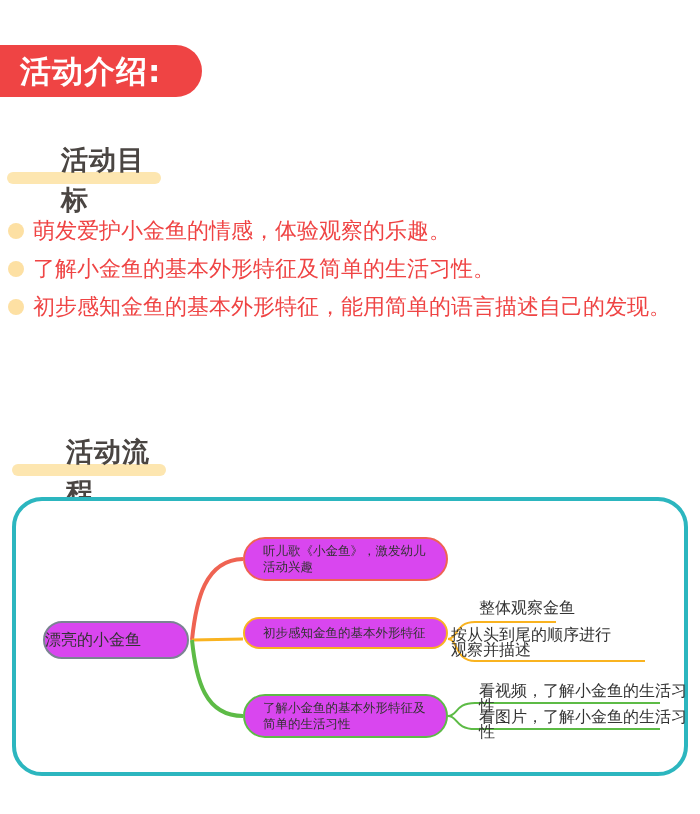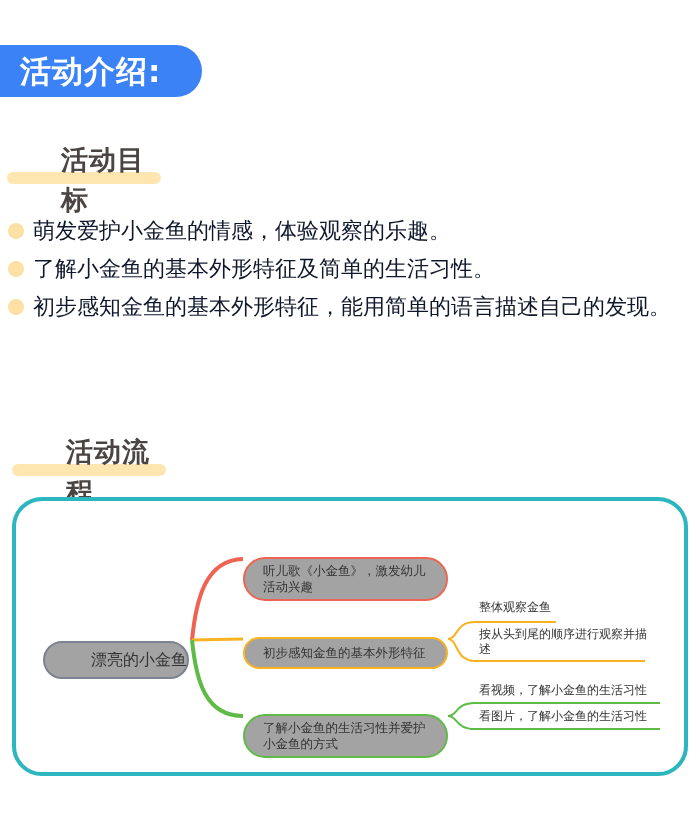--- a/index.html
+++ b/index.html
@@ -1,66 +1,66 @@
 <!DOCTYPE html>
 <html><head>
 <meta charset="utf-8">
 <style>
   * { box-sizing: border-box; margin: 0; padding: 0; }
   html, body { width: 700px; height: 814px; background: #ffffff; overflow: hidden; }
   body { position: relative; font-family: "DejaVu Sans", "Liberation Sans", sans-serif; color: #4a4542; }
 
   .banner {
     position: absolute; left: 0; top: 45px; width: 202px; height: 52px;
-    background: #3b82f6; border-radius: 0 26px 26px 0;
+    background: #ef4444; border-radius: 0 26px 26px 0;
     color: #fff; font-size: 31px; font-weight: bold; line-height: 52px;
     padding-left: 20px; letter-spacing: 1px;
   }
 
   .section-title { position: absolute; height: 46px; }
   .section-title .hl {
     position: absolute; left: 0; bottom: 2px; height: 12px; width: 100%;
     background: #fde6b0; border-radius: 6px;
   }
   .section-title .txt {
     position: absolute; left: 18px; top: 0; font-size: 27px; font-weight: bold;
     color: #4a4542; line-height: 40px; letter-spacing: 1px; margin-left: 36px;
   }
   #sec-goals { left: 7px; top: 140px; width: 154px; }
   #sec-flow { left: 12px; top: 432px; width: 154px; }
 
   .goal-list { position: absolute; left: 8px; top: 212px; width: 690px; list-style: none; }
-  .goal-item { position: relative; padding-left: 25px; font-size: 22px; line-height: 38px; color: #0f172a; }
+  .goal-item { position: relative; padding-left: 25px; font-size: 22px; line-height: 38px; color: #ef4444; }
   .goal-item .dot {
     position: absolute; left: 0; top: 11px; width: 16px; height: 16px; border-radius: 50%;
     background: #fde0a3;
   }
 
   .mindmap-frame {
     position: absolute; left: 12px; top: 497px; width: 676px; height: 279px;
     border: 4px solid #2cb6bf; border-radius: 30px; background: #fff;
   }
   .mm-svg { position: absolute; left: 0; top: 0; }
 
   .node {
-    position: absolute; border: 2px solid; border-radius: 22px; background: #a3a3a3;
+    position: absolute; border: 2px solid; border-radius: 22px; background: #d946ef;
     font-size: 12.5px; line-height: 16px; color: #333;
-    display: flex; align-items: center; margin-top: 20px;
+    display: flex; align-items: center;
   }
   .node.root {
     left: 43px; top: 621px; width: 146px; height: 38px; border-color: #7b8393;
-    justify-content: flex-end; font-size: 16px; border-radius: 20px;
+    justify-content: flex-start; font-size: 16px; border-radius: 20px;
   }
   .node.n1 { left: 243px; top: 537px; width: 205px; height: 44px; border-color: #ef6352; padding: 4px 18px; }
   .node.n2 { left: 243px; top: 617px; width: 205px; height: 32px; border-color: #f9b320; padding: 4px 18px; }
   .node.n3 { left: 243px; top: 694px; width: 205px; height: 44px; border-color: #5dbb46; padding: 4px 18px; }
 
-  .leaf { position: absolute; font-size: 12px; line-height: 15px; color: #333; }
+  .leaf { position: absolute; font-size: 16px; line-height: 15px; color: #333; }
   .leaf.l21 { left: 479px; top: 600px; }
-  .leaf.l22 { left: 479px; top: 627px; width: 175px; }
+  .leaf.l22 { left: 451px; top: 627px; width: 175px; }
   .leaf.l31 { left: 479px; top: 683px; }
   .leaf.l32 { left: 479px; top: 709px; }
 </style>
 </head>
 <body>
 
 <div class="banner">活动介绍:</div>
 
 <div class="section-title" id="sec-goals">
   <div class="hl"></div>
@@ -107,19 +107,19 @@
 <div class="node root">
   <span>漂亮的小金鱼</span>
 </div>
 <div class="node n1">
   <span>听儿歌《小金鱼》，激发幼儿活动兴趣</span>
 </div>
 <div class="node n2">
   <span>初步感知金鱼的基本外形特征</span>
 </div>
 <div class="node n3">
-  <span>了解小金鱼的生活习性并爱护小金鱼的方式</span>
+  <span>了解小金鱼的基本外形特征及简单的生活习性</span>
 </div>
 
 <div class="leaf l21">整体观察金鱼</div>
 <div class="leaf l22">按从头到尾的顺序进行观察并描述</div>
 <div class="leaf l31">看视频，了解小金鱼的生活习性</div>
 <div class="leaf l32">看图片，了解小金鱼的生活习性</div>
 
 </body></html>

